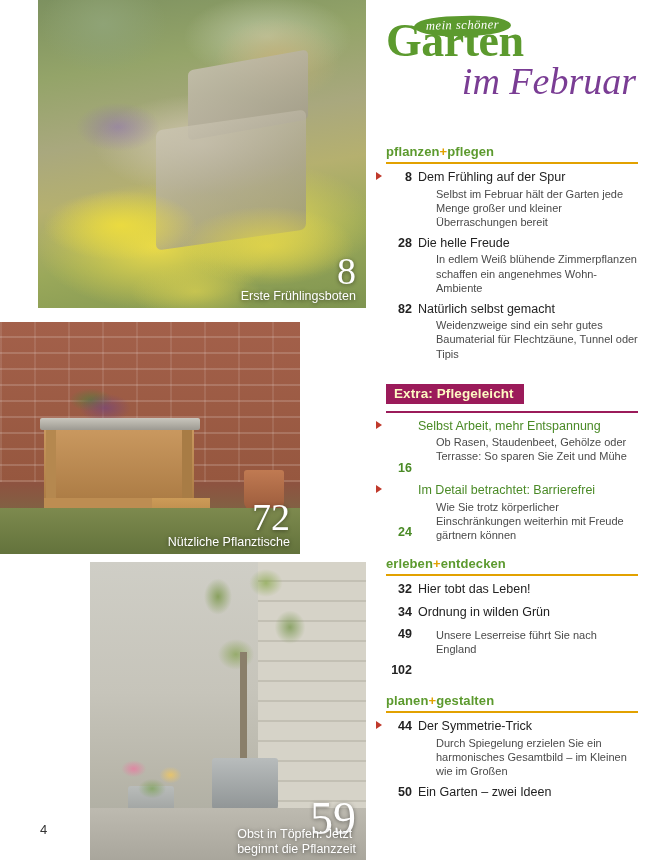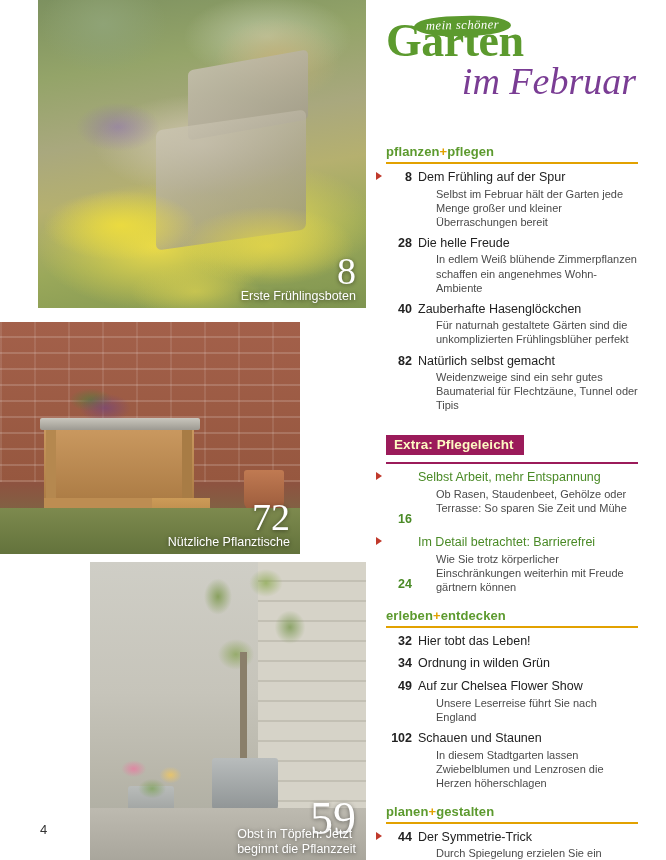--- a/index.html
+++ b/index.html
@@ -399,27 +399,20 @@
     </div>
 
     <div class="entry">
       <div class="num">28</div>
       <div class="body">
         <div class="title">Die helle Freude</div>
         <div class="desc">In edlem Weiß blühende Zimmerpflanzen schaffen ein angenehmes Wohn-Ambiente</div>
       </div>
     </div>
 
-    <div class="entry">
-      <div class="num">40</div>
-      <div class="body">
-        <div class="title">Zauberhafte Hasenglöckchen</div>
-        <div class="desc">Für naturnah gestaltete Gärten sind die unkomplizierten Frühlingsblüher perfekt</div>
-      </div>
-    </div>
 
     <div class="entry">
       <div class="num">82</div>
       <div class="body">
         <div class="title">Natürlich selbst gemacht</div>
         <div class="desc">Weidenzweige sind ein sehr gutes Baumaterial für Flechtzäune, Tunnel oder Tipis</div>
       </div>
     </div>
 
     <div class="extra-wrap">
@@ -456,31 +449,26 @@
     <div class="entry">
       <div class="num">34</div>
       <div class="body">
         <div class="title">Ordnung in wilden Grün</div>
       </div>
     </div>
 
     <div class="entry">
       <div class="num">49</div>
       <div class="body">
-        <div class="title">Auf zur Chelsea Flower Show</div>
         <div class="desc">Unsere Leserreise führt Sie nach England</div>
       </div>
     </div>
 
     <div class="entry">
       <div class="num">102</div>
-      <div class="body">
-        <div class="title">Schauen und Staunen</div>
-        <div class="desc">In diesem Stadtgarten lassen Zwiebelblumen und Lenzrosen die Herzen höherschlagen</div>
-      </div>
     </div>
 
     <div class="section-head"><span>planen</span><span class="plus">+</span><span>gestalten</span></div>
 
     <div class="entry">
       <div class="marker"></div>
       <div class="num">44</div>
       <div class="body">
         <div class="title">Der Symmetrie-Trick</div>
         <div class="desc">Durch Spiegelung erzielen Sie ein harmonisches Gesamtbild – im Kleinen wie im Großen</div>

